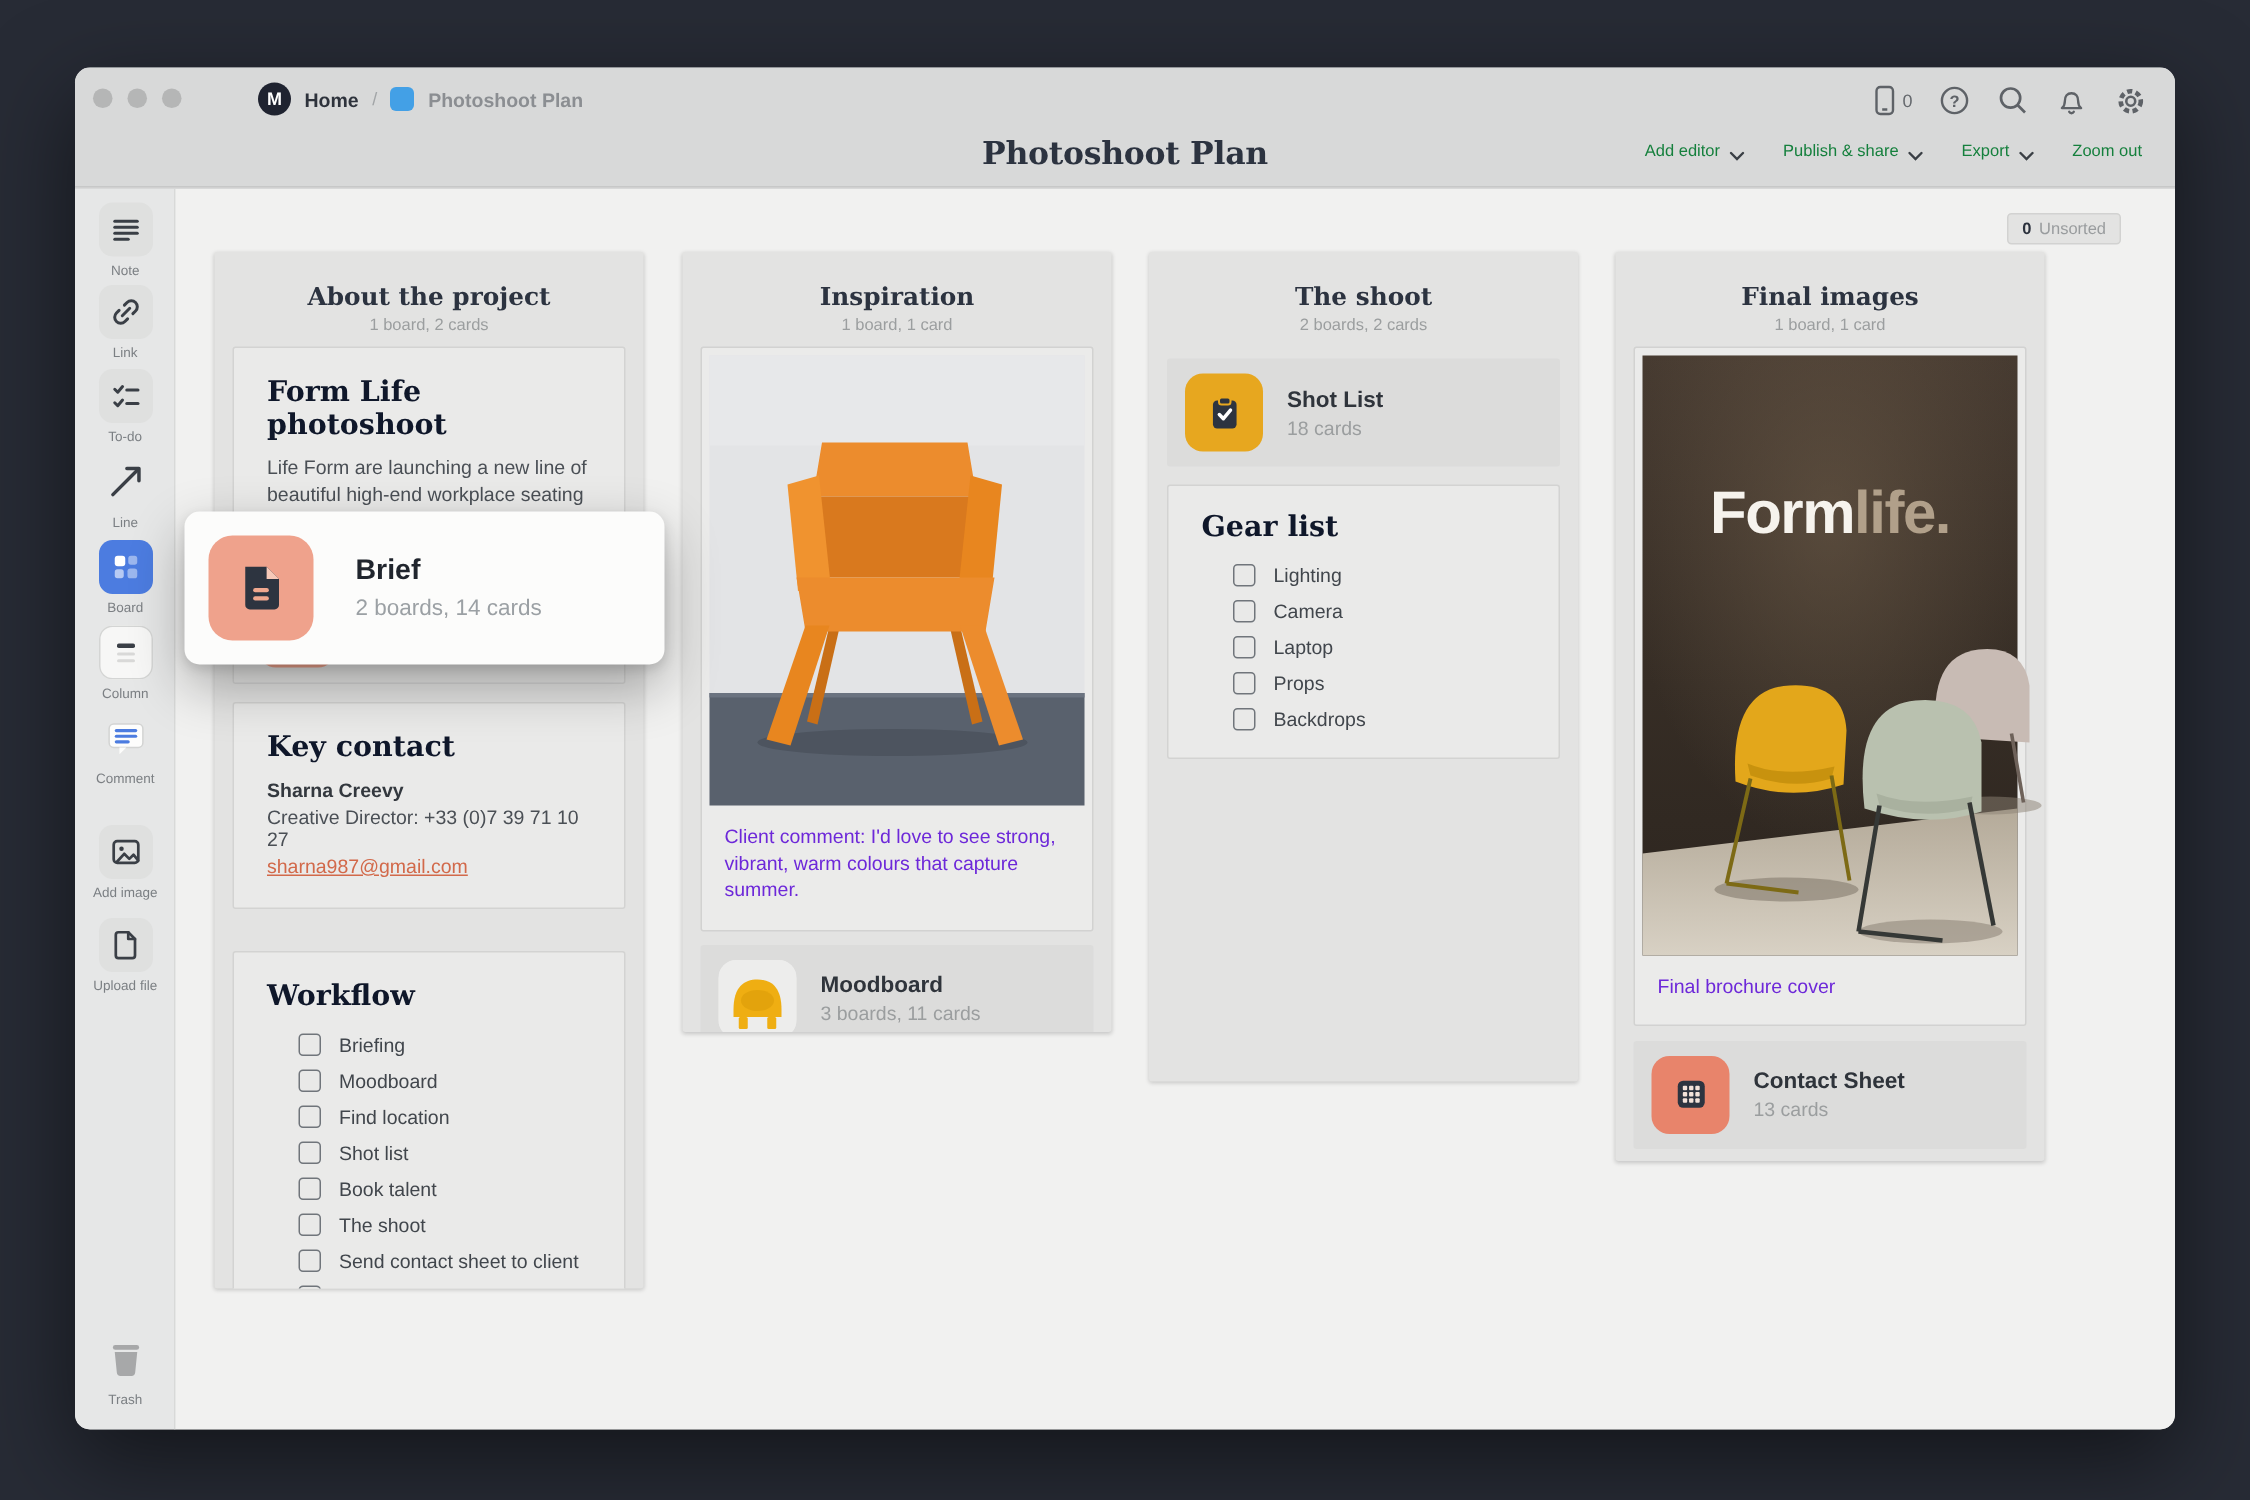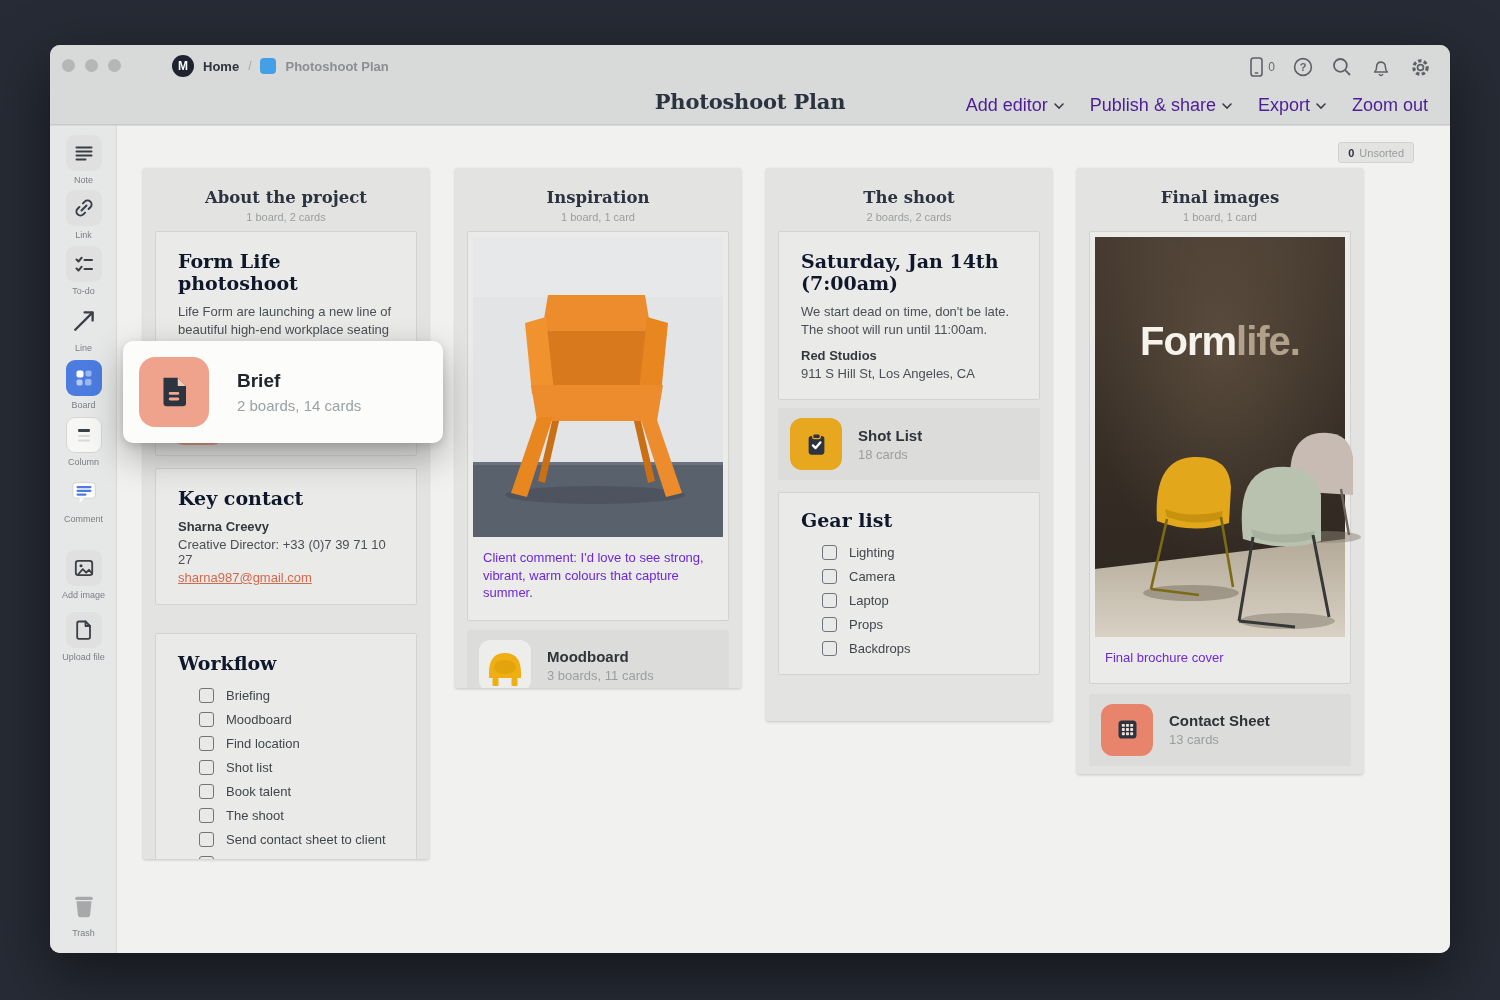--- a/index.html
+++ b/index.html
@@ -22,21 +22,21 @@
   .crumb-sep { font-size:12px; color:#a2a5a7; }
   .board-chip { width:16px; height:16px; border-radius:4px; background:#43a0e6; }
   .crumb-current { font-size:13px; font-weight:bold; color:#8b8e92; }
   .top-icons { position:absolute; right:18px; top:10px; display:flex; align-items:center; gap:17px; color:#5e6267; }
   .top-icons svg { display:block; }
   .device-wrap { display:flex; align-items:center; gap:4px; }
   .device-count { font-size:12px; color:#65696e; }
   .board-title { position:absolute; left:0; right:0; top:44px; text-align:center;
     font-family:"DejaVu Serif", serif; font-weight:bold; font-size:21px; color:#2c3340; letter-spacing:-.2px; }
   .header-menu { position:absolute; right:22px; top:50px; display:flex; gap:26px; align-items:center; }
-  .menu-item { font-size:18px; color:#4c1d95; display:flex; align-items:center; gap:6px; cursor:pointer; }
+  .menu-item { font-size:11px; color:#15803d; display:flex; align-items:flex-end; gap:6px; cursor:pointer; }
   .menu-item svg { display:block; }
 
   
   .sidebar { position:absolute; left:0; top:81px; width:67px; bottom:0; background:#e6e7e7; border-right:1px solid #d8d9d8; }
   .tool { position:absolute; left:0; width:67px; text-align:center; cursor:pointer; }
   .tool-btn { width:36px; height:36px; border-radius:9px; background:#dfe0df; margin:0 auto;
     display:flex; align-items:center; justify-content:center; }
   .tool-btn.plain { background:transparent; }
   .tool-btn.blue { background:#4c7ce0; }
   .tool-btn.white { background:#f7f7f6; box-shadow:0 0 0 1px #d4d5d4 inset; }
@@ -404,26 +404,20 @@
         </div>
       </div>
     </div>
 
     <div class="col" style="left:649px; top:42px; height:553px;">
       <div class="col-head">
         <div class="col-title">The shoot</div>
         <div class="col-meta">2 boards, 2 cards</div>
       </div>
 
-      <div class="card note-card" style="padding-bottom:18px;">
-        <div class="serif-h">Saturday, Jan 14th (7:00am)</div>
-        <div class="note-body">We start dead on time, don't be late. The shoot will run until 11:00am.</div>
-        <div class="bold-line">Red Studios</div>
-        <div class="plain-line">911 S Hill St, Los Angeles, CA</div>
-      </div>
 
       <div class="board-row mt8">
         <div class="row-icon" style="background:#e7a71f;">
           <svg width="27" height="27" viewBox="0 0 24 24">
             <rect x="5" y="4.5" width="14" height="16.5" rx="2.5" fill="#2d3440"></rect>
             <rect x="8.6" y="2.6" width="6.8" height="4.2" rx="1.5" fill="#2d3440" stroke="#e7a71f" stroke-width="1.2"></rect>
             <path d="M8.8 12.8l2.4 2.4 4.2-5" stroke="#ffffff" stroke-width="2.1" fill="none" stroke-linecap="round" stroke-linejoin="round"></path>
           </svg>
         </div>
         <div>

